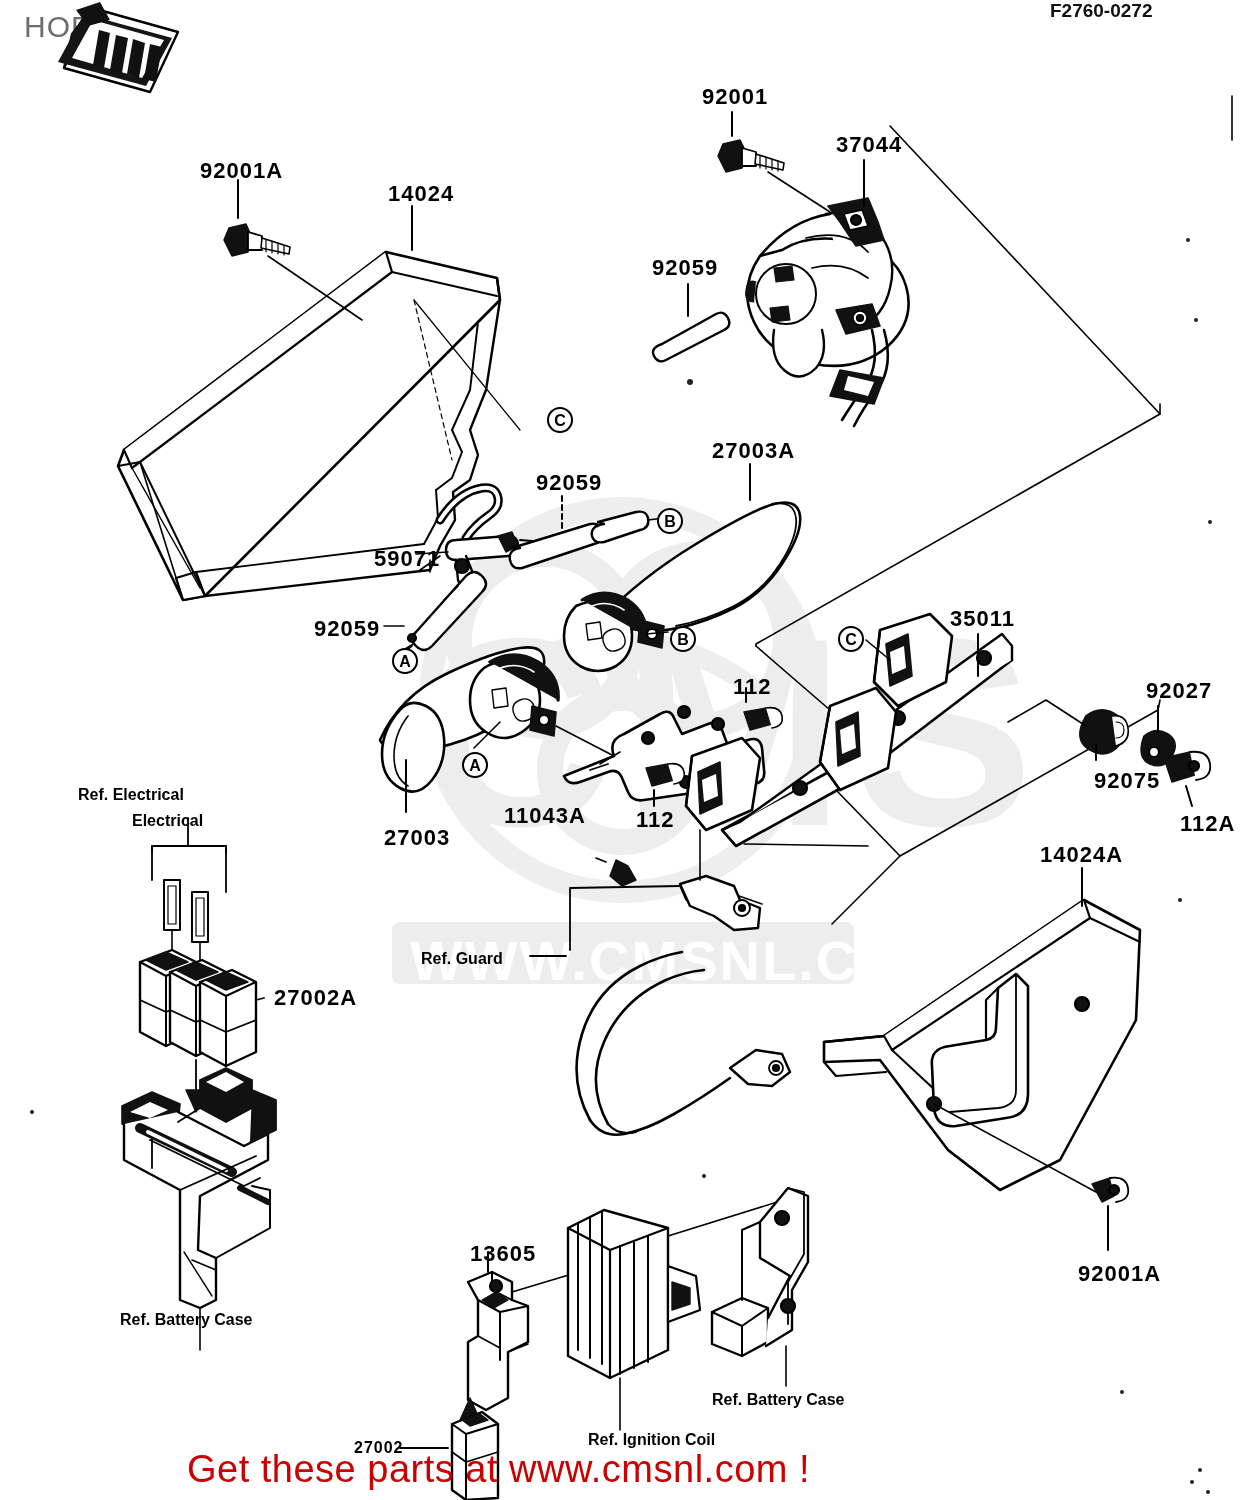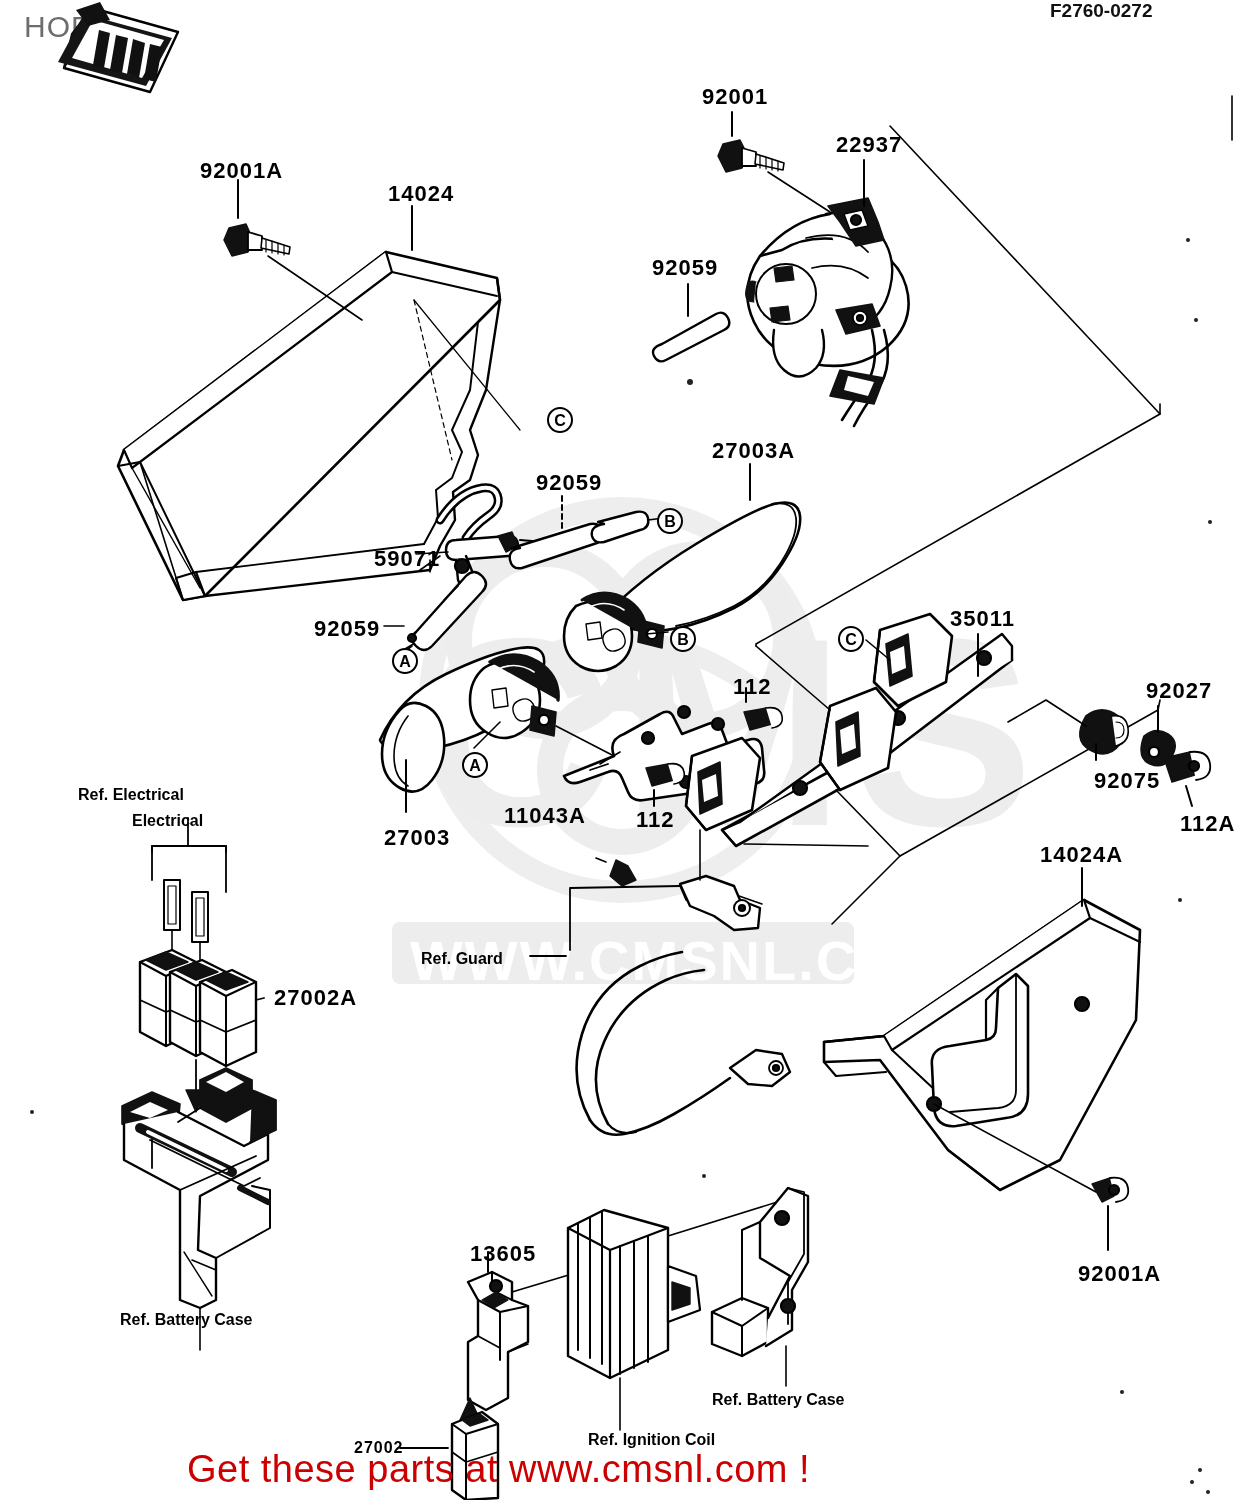--- a/index.html
+++ b/index.html
@@ -507,21 +507,21 @@
       <path d="M1232 96 L1232 140" stroke="#000" stroke-width="1.6"></path>
     </g>
   </svg>
 
   <div class="title-horn">HORN</div>
   <div class="diag-no">F2760-0272</div>
 
   <div class="lbl pn over" style="left:200px;  top:160px;">92001A</div>
   <div class="lbl pn over" style="left:388px;  top:183px;">14024</div>
   <div class="lbl pn over" style="left:702px;  top:86px;">92001</div>
-  <div class="lbl pn over" style="left:836px;  top:134px;">22937</div>
+  <div class="lbl pn over" style="left:836px;  top:134px;">37044</div>
   <div class="lbl pn over" style="left:652px;  top:257px;">92059</div>
   <div class="lbl pn over" style="left:536px;  top:472px;">92059</div>
   <div class="lbl pn over" style="left:712px;  top:440px;">27003A</div>
   <div class="lbl pn over" style="left:374px;  top:548px;">59071</div>
   <div class="lbl pn over" style="left:314px;  top:618px;">92059</div>
   <div class="lbl pn over" style="left:950px;  top:608px;">35011</div>
   <div class="lbl pn over" style="left:733px;  top:676px;">112</div>
   <div class="lbl pn over" style="left:1146px; top:680px;">92027</div>
   <div class="lbl pn over" style="left:504px;  top:805px;">11043A</div>
   <div class="lbl pn over" style="left:1094px; top:770px;">92075</div>

